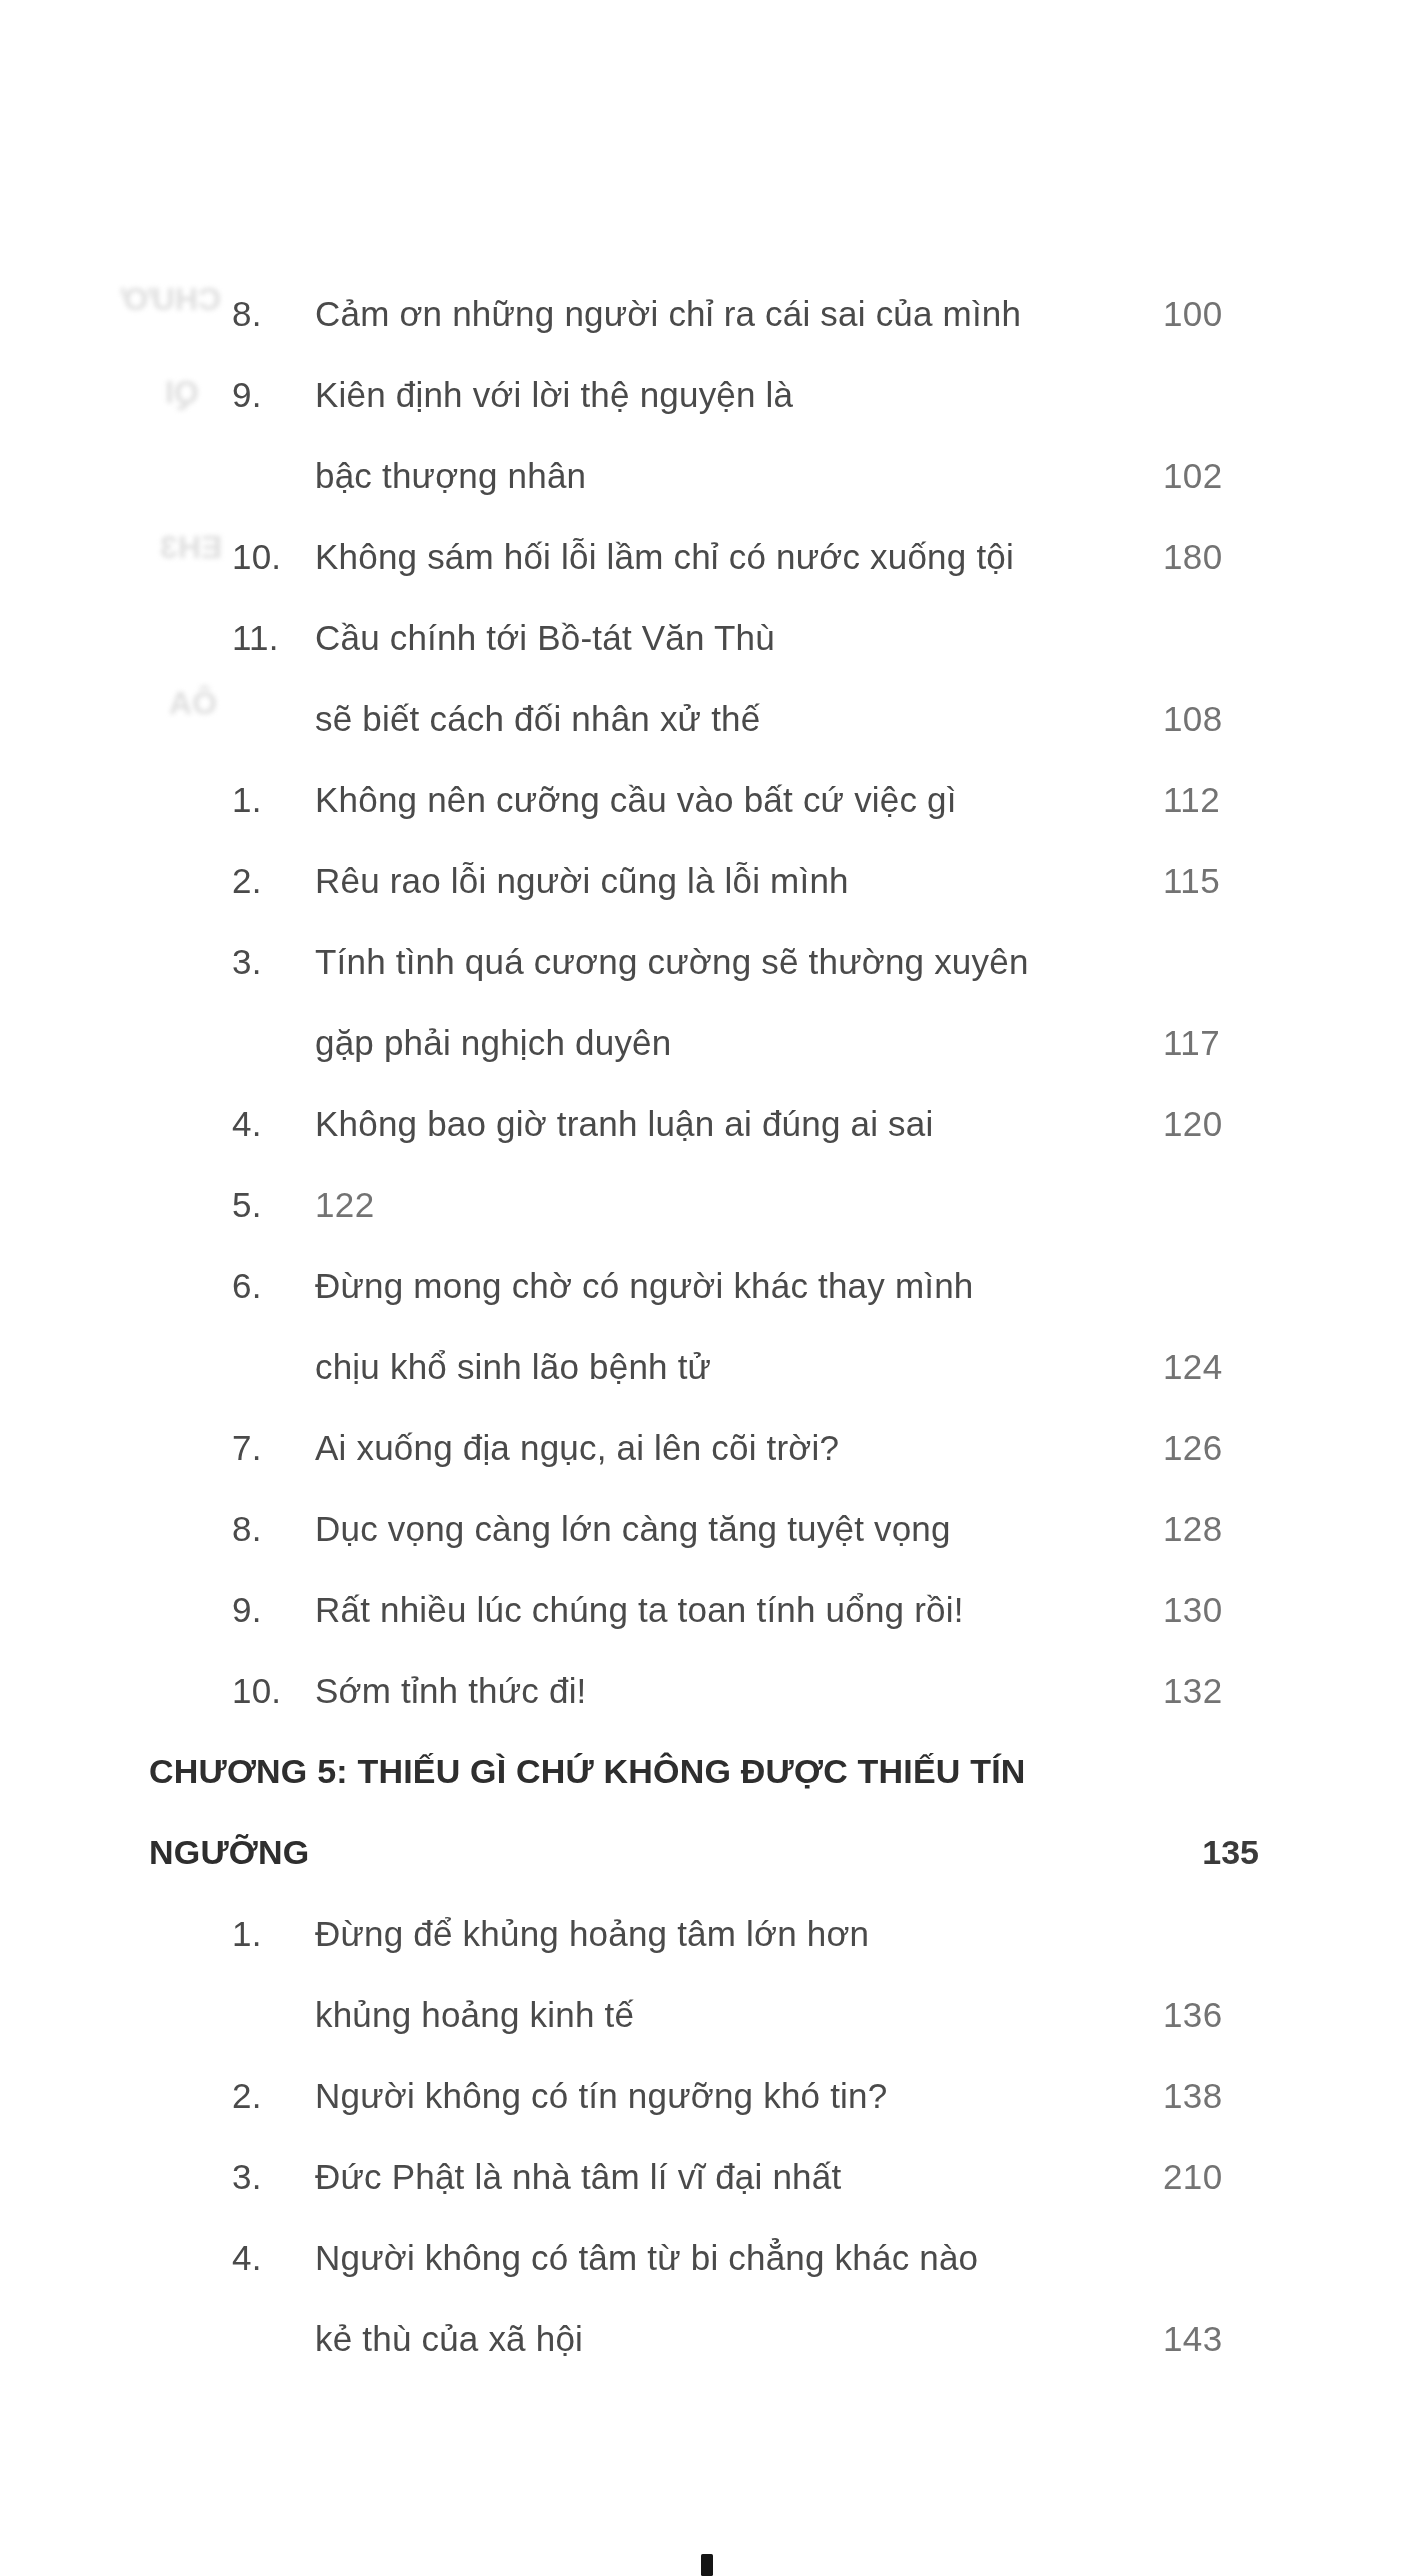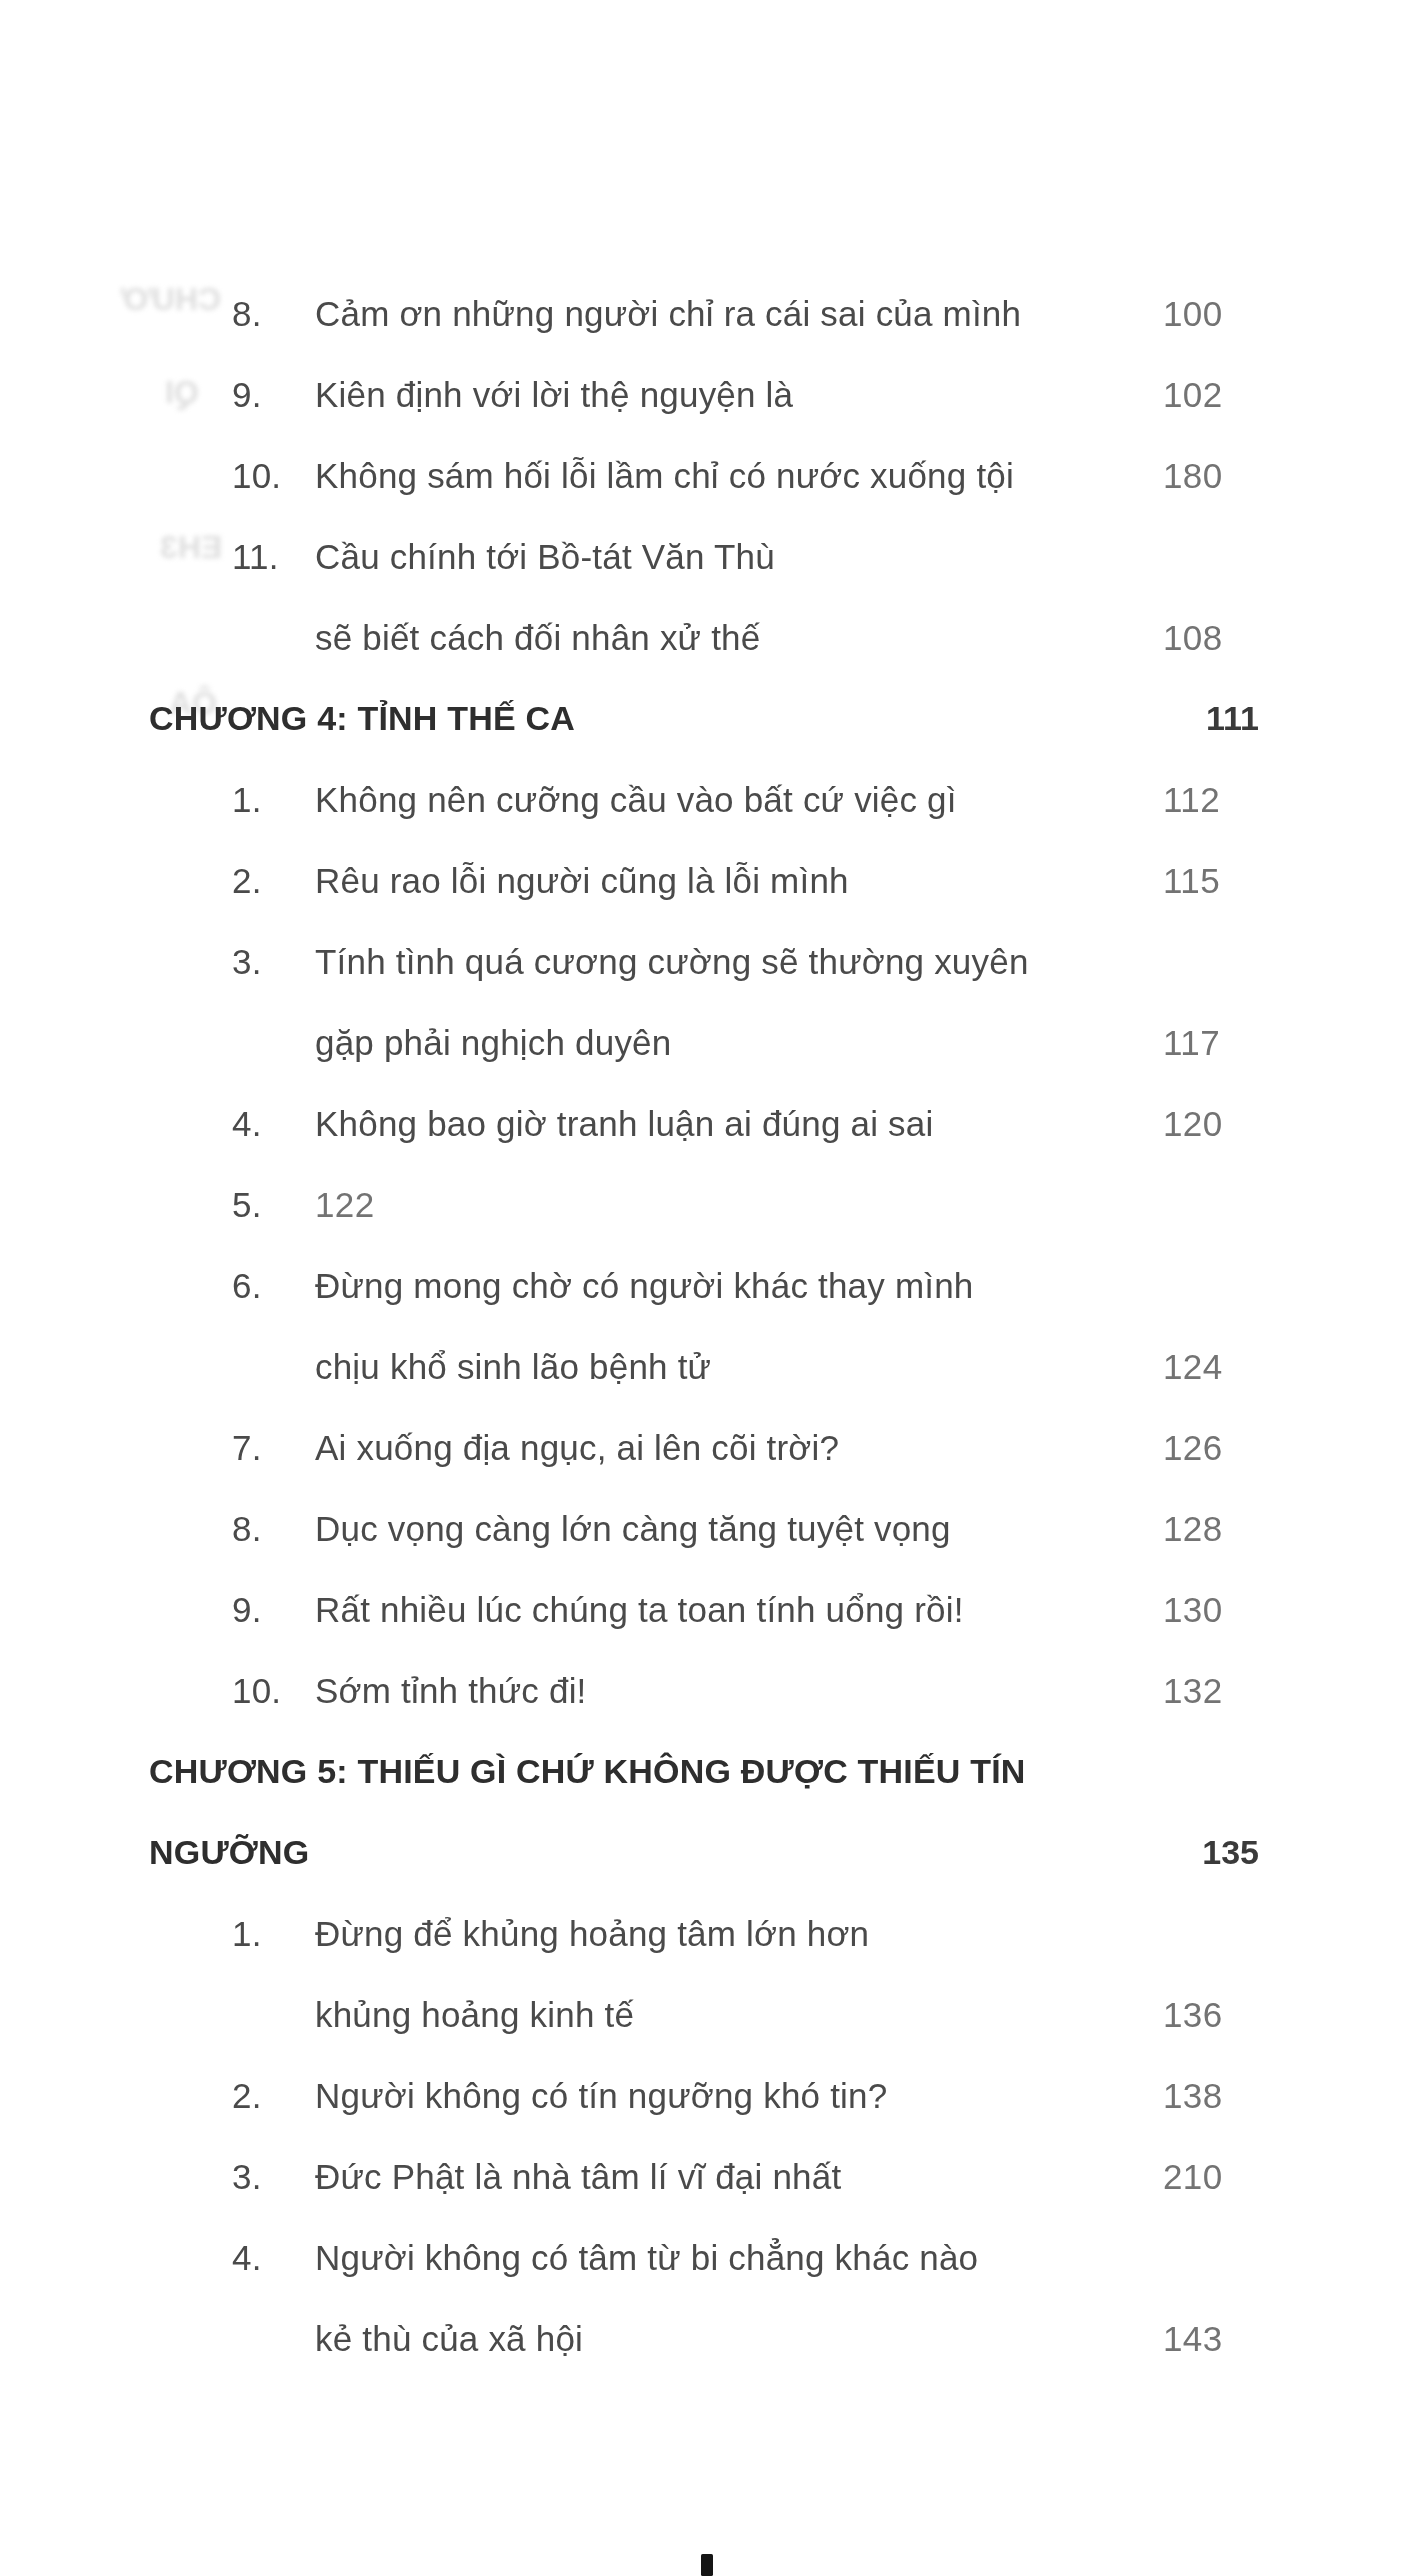--- a/index.html
+++ b/index.html
@@ -99,41 +99,38 @@
         <span class="num">8.</span>
         <div class="title">
           <div class="line">Cảm ơn những người chỉ ra cái sai của mình</div>
         </div>
         <span class="pg">100</span>
       </div>
       <div class="entry">
         <span class="num">9.</span>
         <div class="title">
           <div class="line">Kiên định với lời thệ nguyện là</div>
+          <div class="line">bậc thượng nhân</div>
         </div>
         <span class="pg">102</span>
       </div>
       <div class="entry">
         <span class="num">10.</span>
         <div class="title">
           <div class="line">Không sám hối lỗi lầm chỉ có nước xuống tội</div>
         </div>
         <span class="pg">180</span>
       </div>
       <div class="entry">
         <span class="num">11.</span>
         <div class="title">
           <div class="line">Cầu chính tới Bồ-tát Văn Thù</div>
           <div class="line">sẽ biết cách đối nhân xử thế</div>
         </div>
         <span class="pg">108</span>
-      </div>
-      <div class="chapter">
-        <span class="chapter-title">CHƯƠNG 4: TỈNH THẾ CA</span>
-        <span class="chapter-page">111</span>
       </div>
       <div class="entry">
         <span class="num">1.</span>
         <div class="title">
           <div class="line">Không nên cưỡng cầu vào bất cứ việc gì</div>
         </div>
         <span class="pg">112</span>
       </div>
       <div class="entry">
         <span class="num">2.</span>

